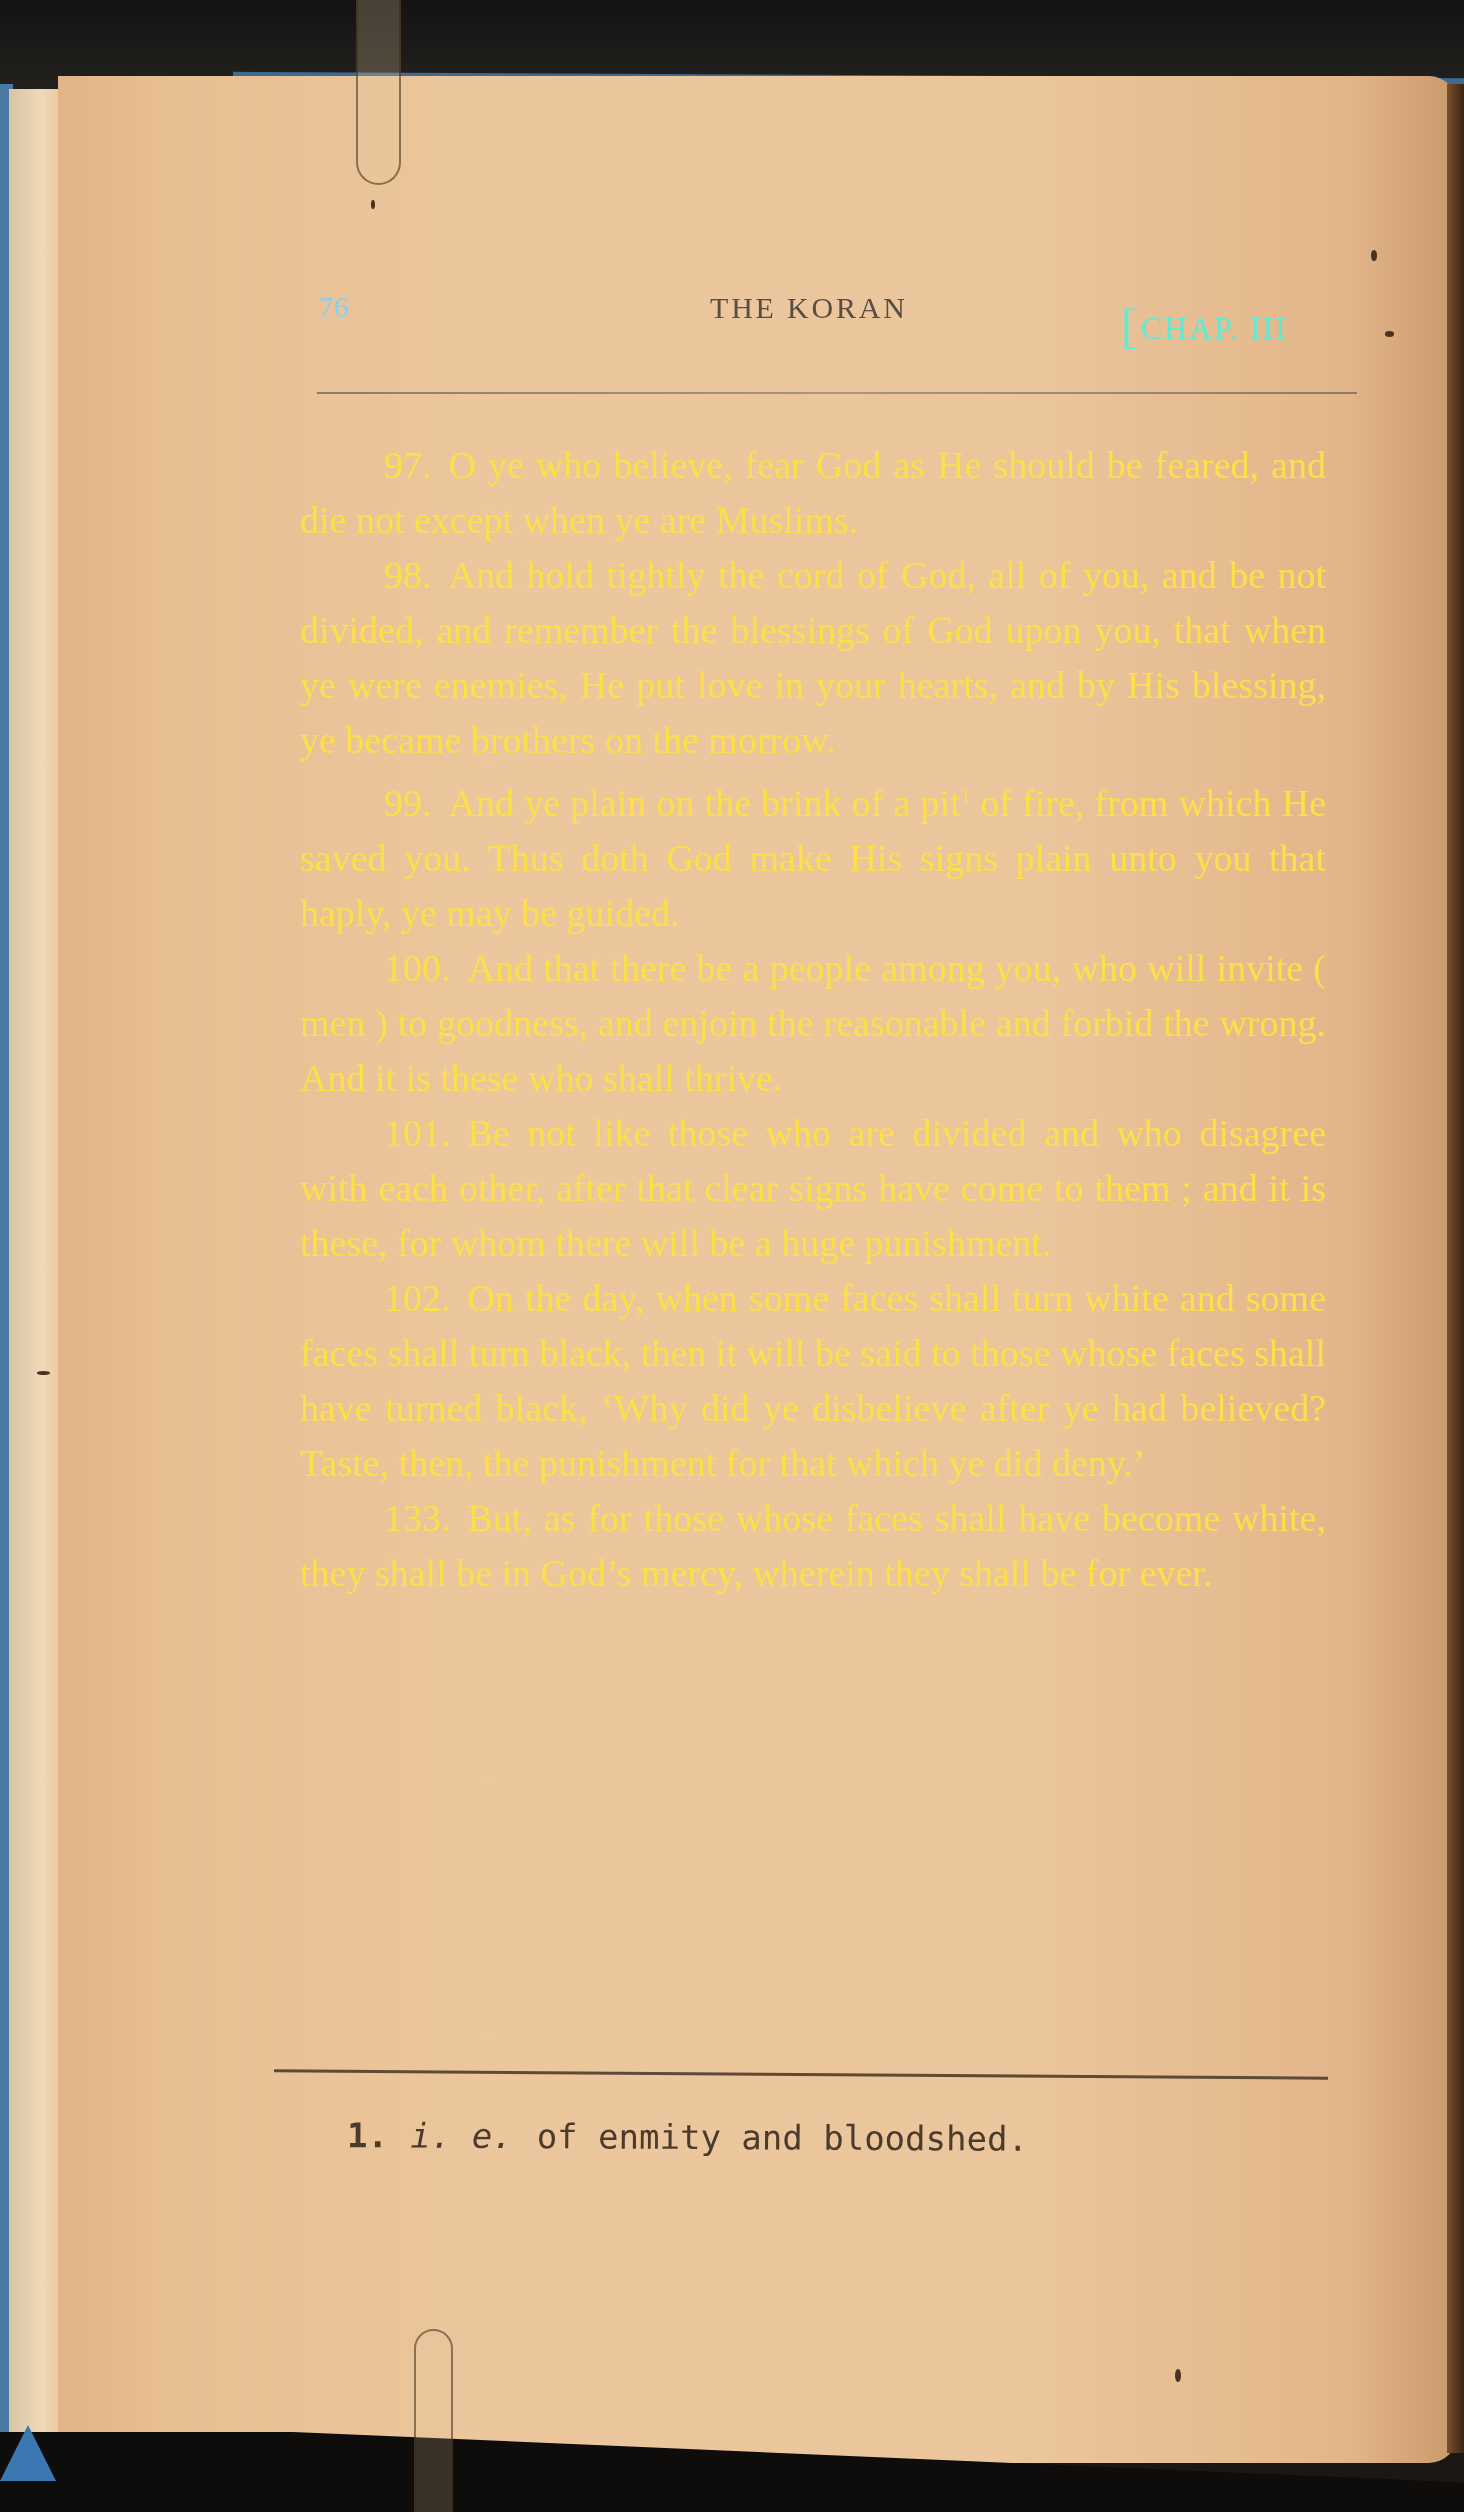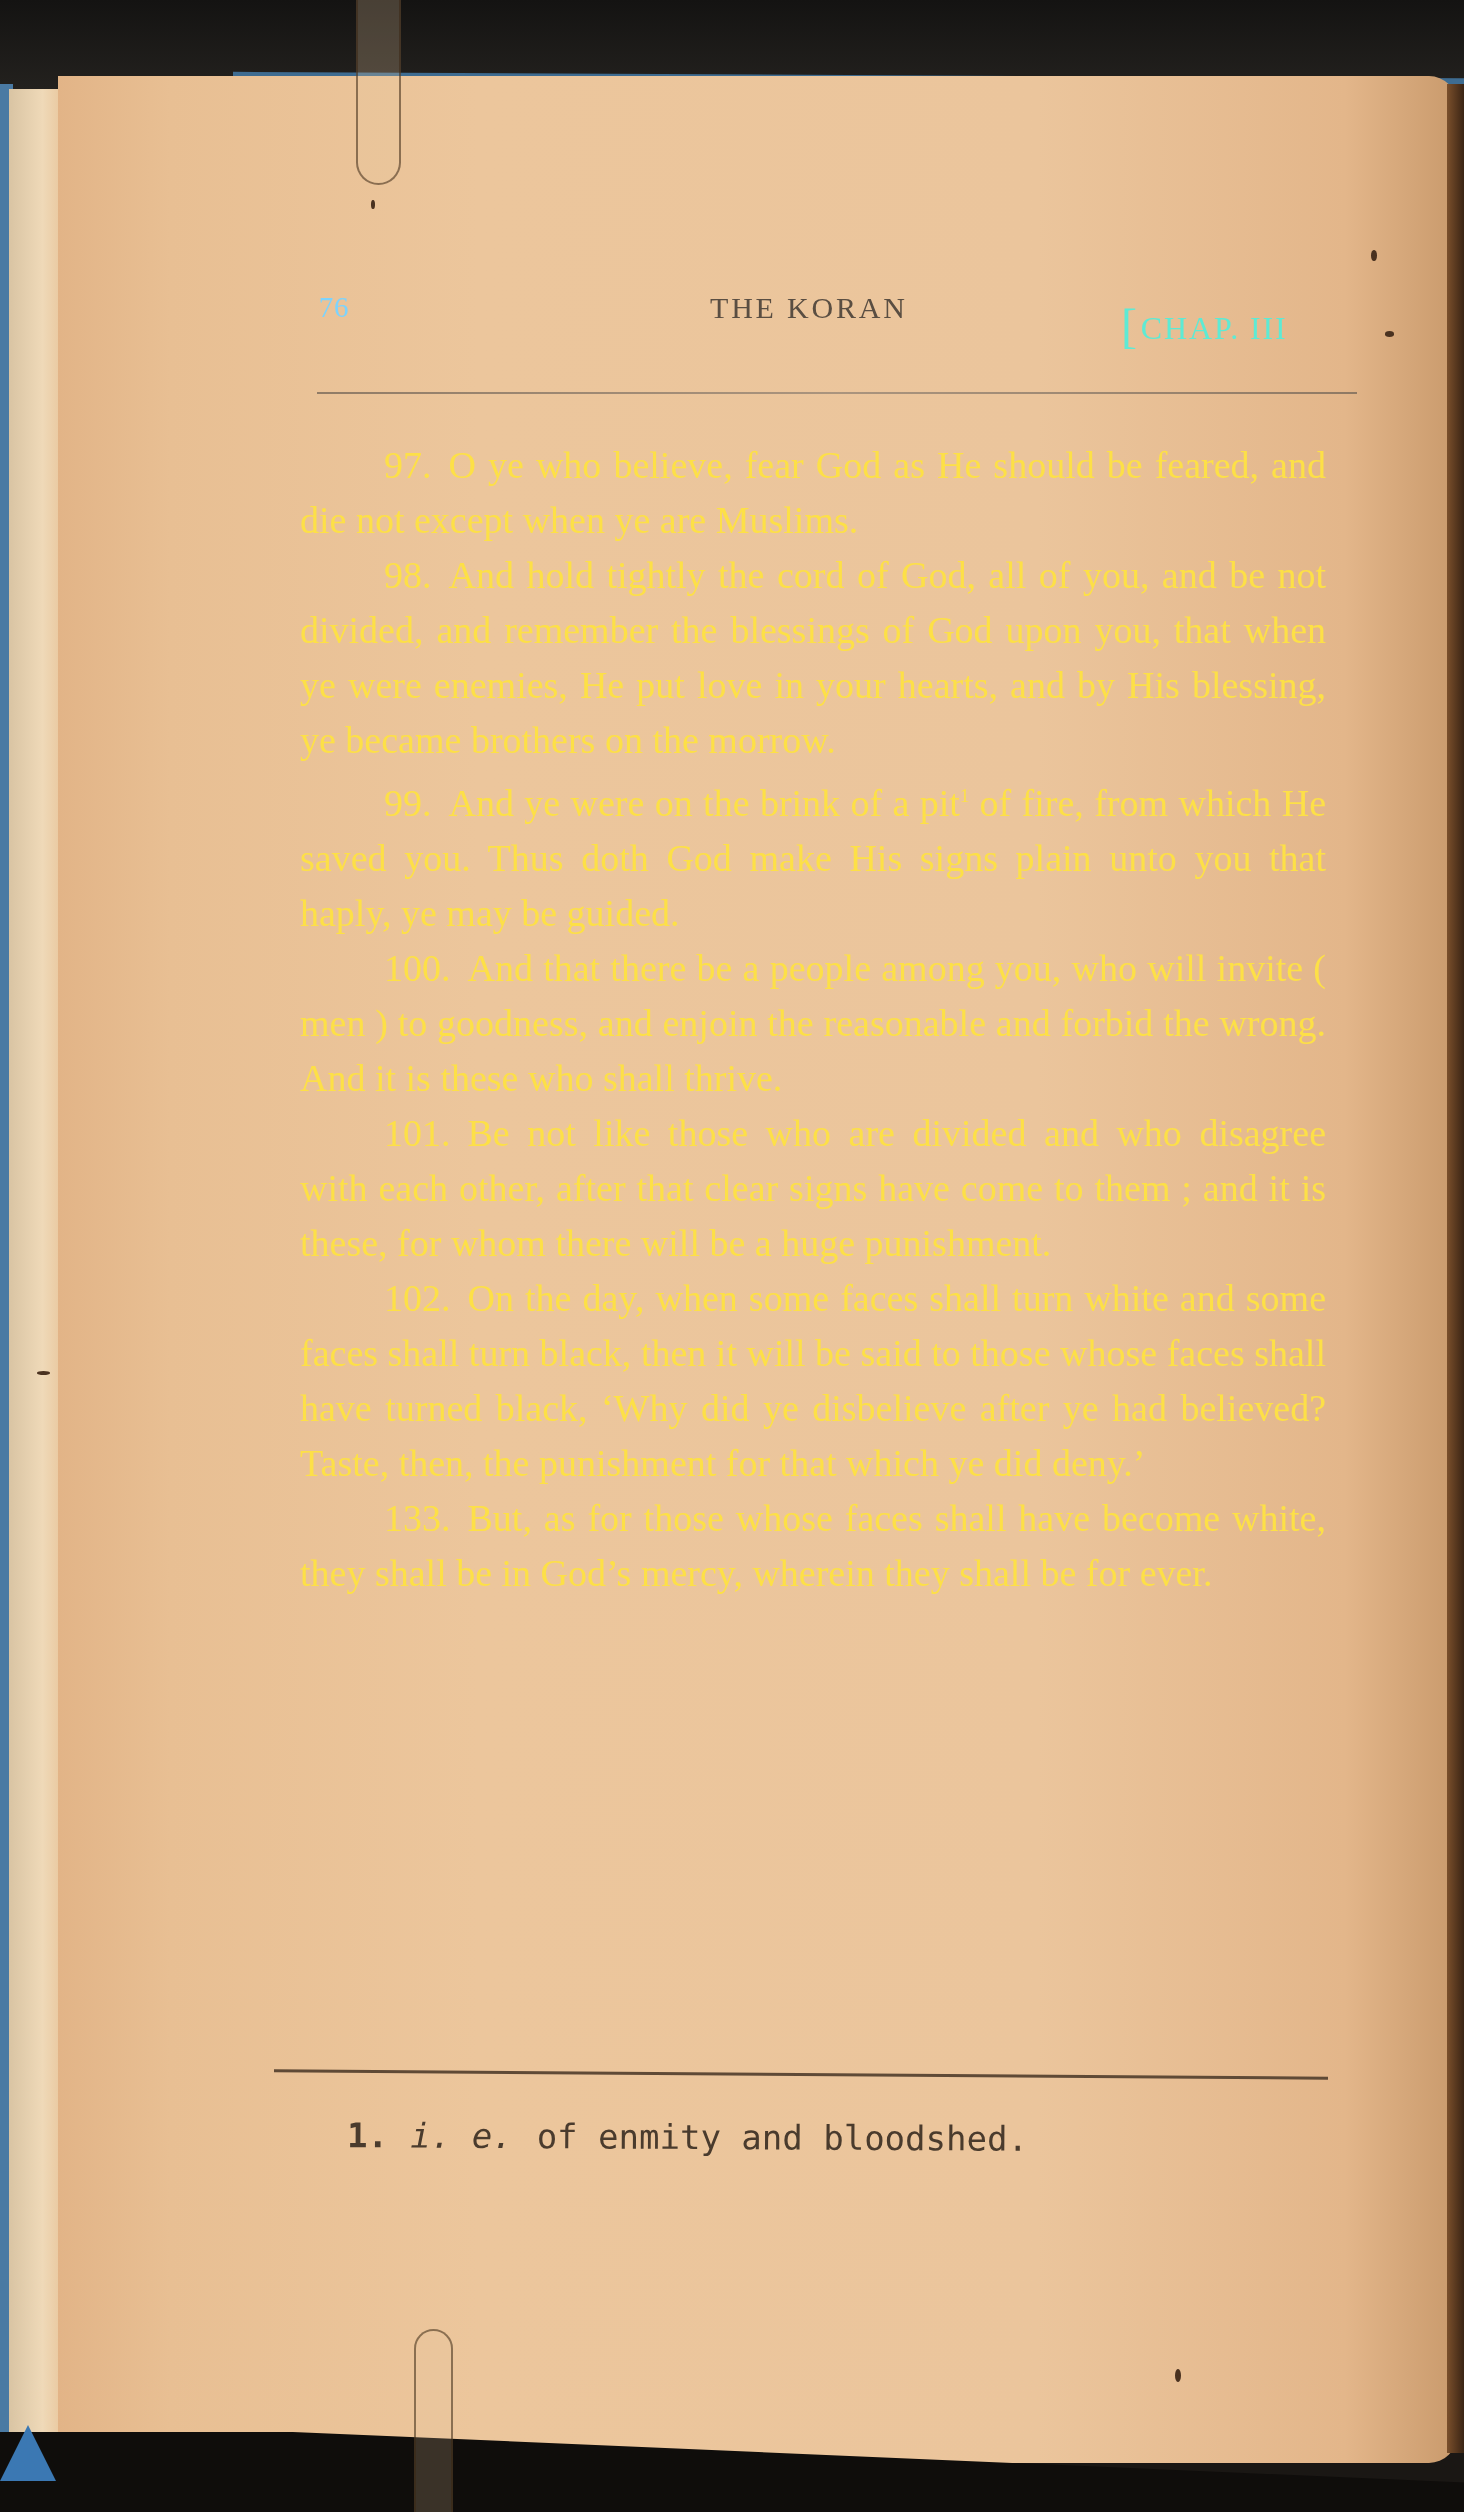--- a/index.html
+++ b/index.html
@@ -121,21 +121,21 @@
   <div class="header">
     <span class="page-num">76</span>
     <span class="running-title">THE KORAN</span>
     <span class="chapter"><span class="bracket">[</span><span>CHAP. III</span></span>
   </div>
   <div class="rule-top"></div>
 
   <div class="body-text">
     <p class="verse"><span class="num">97.</span><span>O ye who believe, fear God as He should be feared, and die not except when ye are Muslims.</span></p>
     <p class="verse"><span class="num">98.</span><span>And hold tightly the cord of God, all of you, and be not divided, and remember the blessings of God upon you, that when ye were enemies, He put love in your hearts, and by His blessing, ye became brothers on the morrow.</span></p>
-    <p class="verse"><span class="num">99.</span><span>And ye were on the brink of a pit</span><sup>1</sup><span> of fire, from which He saved you. Thus doth God make His signs plain unto you that haply, ye may be guided.</span></p>
+    <p class="verse"><span class="num">99.</span><span>And ye plain on the brink of a pit</span><sup>1</sup><span> of fire, from which He saved you. Thus doth God make His signs plain unto you that haply, ye may be guided.</span></p>
     <p class="verse"><span class="num">100.</span><span>And that there be a people among you, who will invite ( men ) to goodness, and enjoin the reasonable and forbid the wrong. And it is these who shall thrive.</span></p>
     <p class="verse"><span class="num">101.</span><span>Be not like those who are divided and who disagree with each other, after that clear signs have come to them ; and it is these, for whom there will be a huge punishment.</span></p>
     <p class="verse"><span class="num">102.</span><span>On the day, when some faces shall turn white and some faces shall turn black, then it will be said to those whose faces shall have turned black, ‘Why did ye disbelieve after ye had believed? Taste, then, the punishment for that which ye did deny.’</span></p>
     <p class="verse"><span class="num">133.</span><span>But, as for those whose faces shall have become white, they shall be in God’s mercy, wherein they shall be for ever.</span></p>
   </div>
 
   <div class="rule-bottom"></div>
   <div class="footnote">
     <span class="fn-num">1.</span><span class="abbr">i. e.</span><span>of enmity and bloodshed.</span>
   </div>

